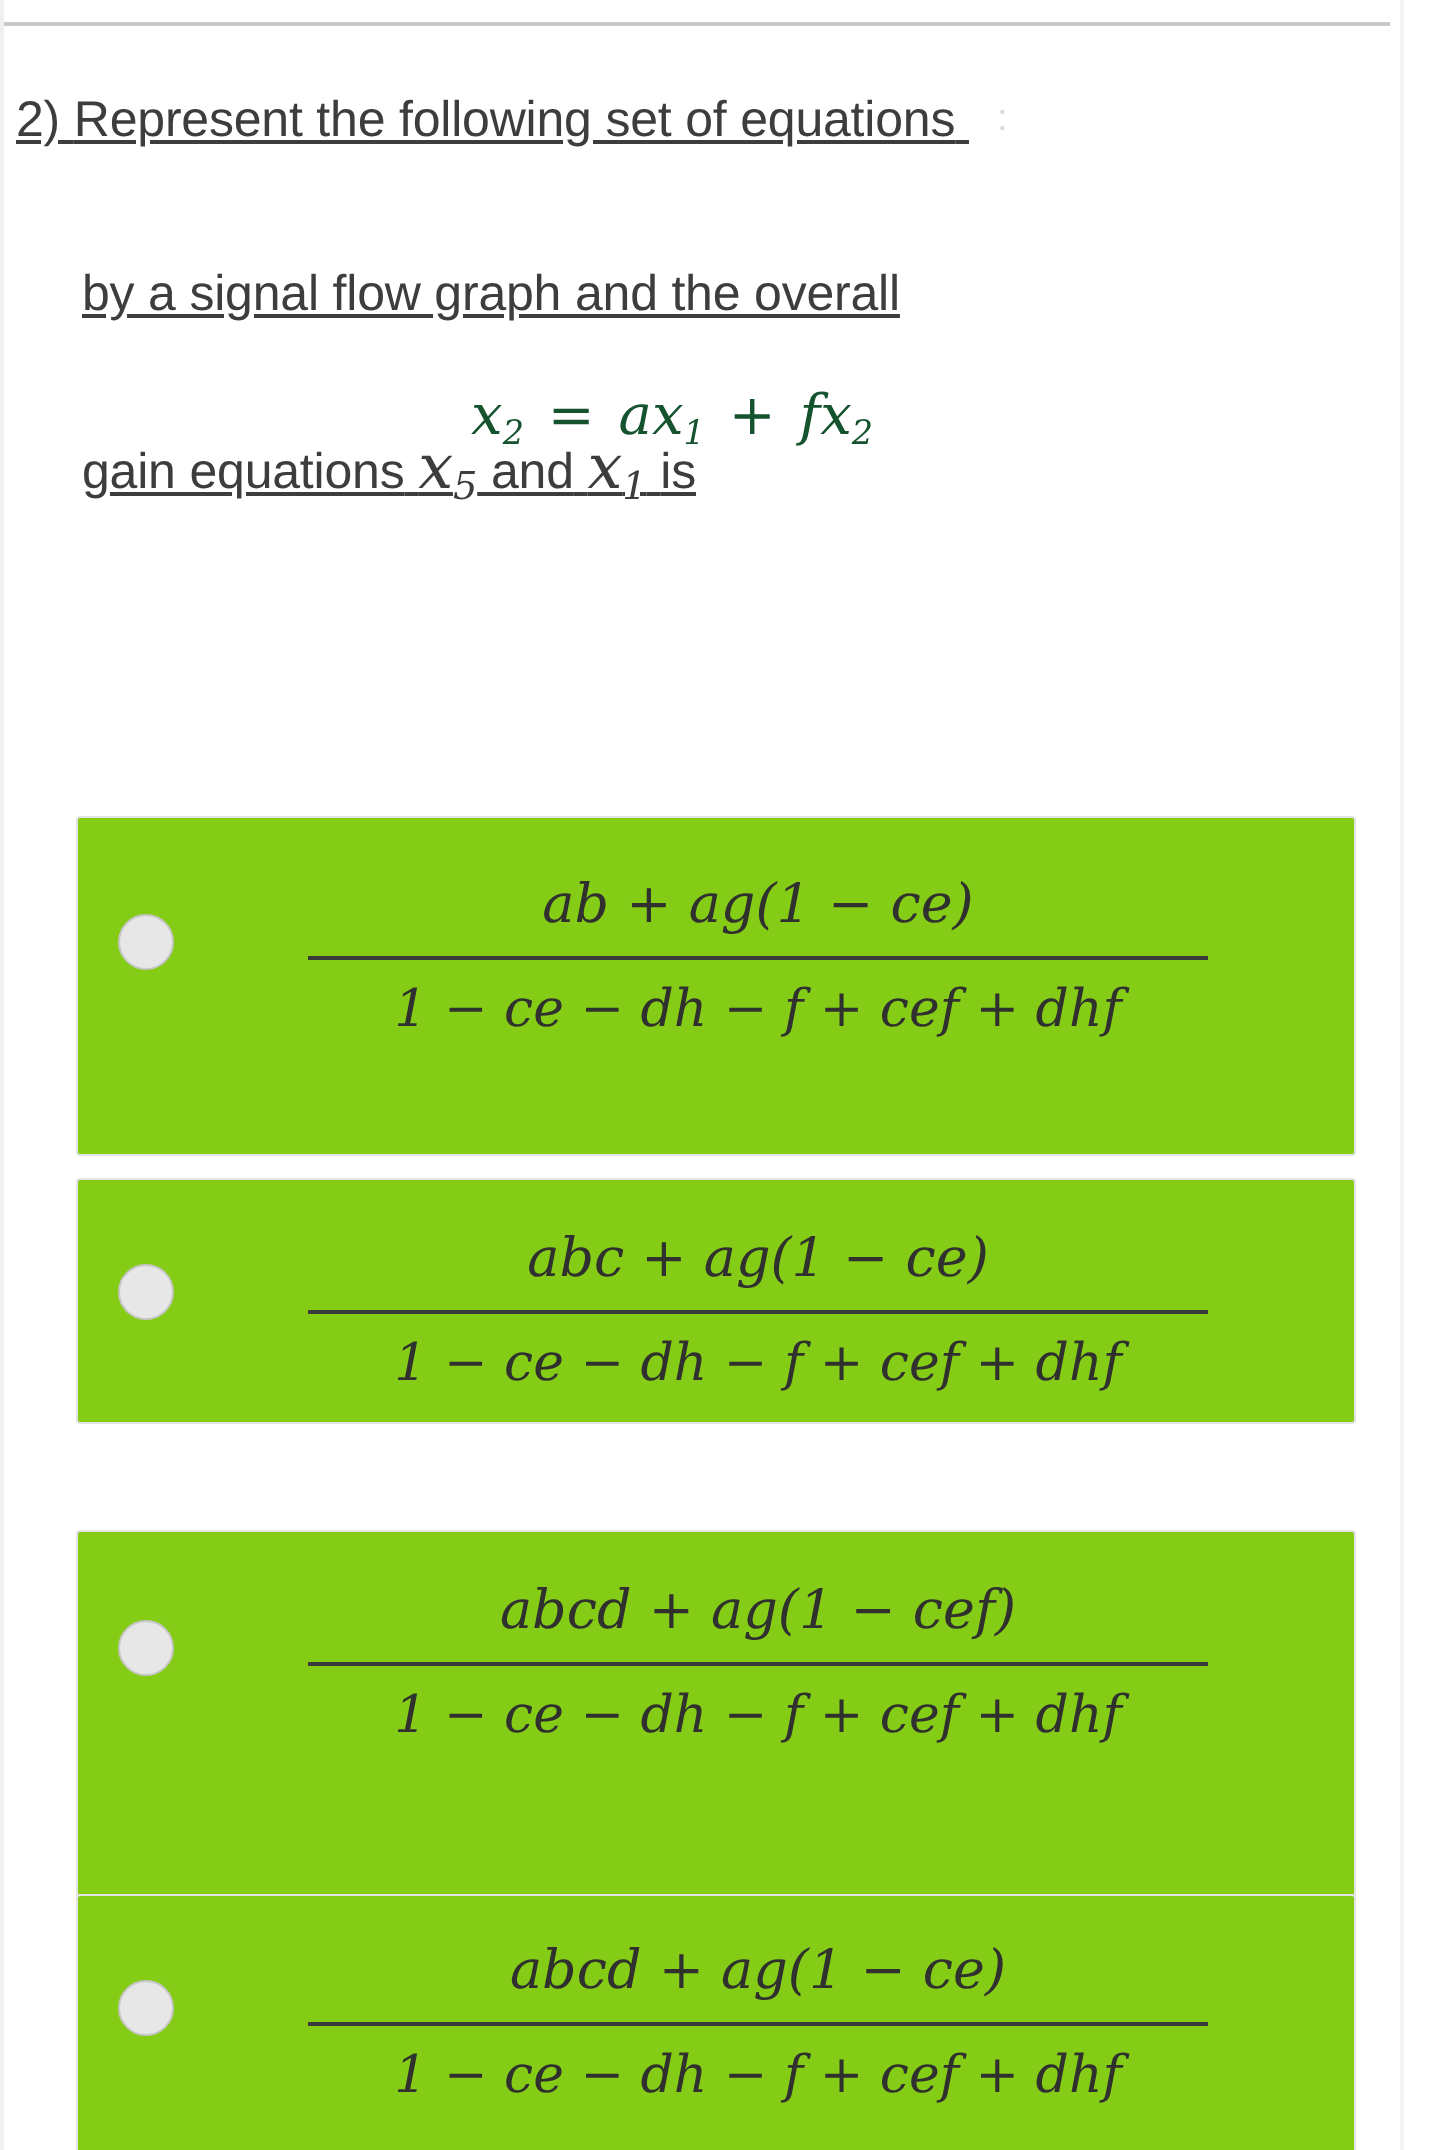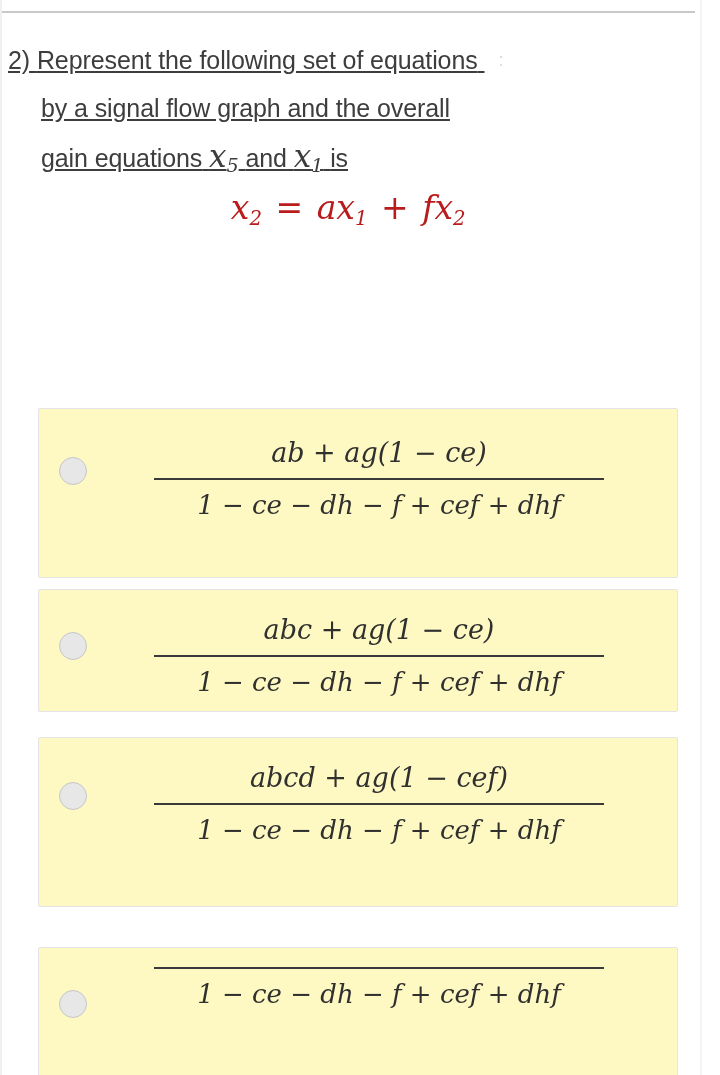--- a/index.html
+++ b/index.html
@@ -58,21 +58,21 @@
     width: 660px;
   }
   .stem-line {
     font-size: 25px;
     line-height: 48px;
     color: #3d3d3d;
     white-space: nowrap;
     letter-spacing: -0.1px;
     text-decoration: underline;
   }
-  .stem-line.indent { padding-left: 33px; }
+  .stem-line.indent { padding-left: 33px; margin-top: 39px; }
 
   .mathvar {
     font-family: "DejaVu Serif", "Liberation Serif", serif;
     font-style: italic;
     font-size: 31px;
   }
   .mathvar sub {
     font-size: 0.62em;
     font-style: italic;
     vertical-align: -0.28em;
@@ -89,23 +89,23 @@
   .eqsys {
     position: absolute;
     left: 0;
     top: 186px;
     width: 666px;
     text-align: center;
   }
   .eqline {
     font-family: "DejaVu Serif", "Liberation Serif", serif;
     font-style: italic;
-    font-size: 33px;
+    font-size: 28px;
     line-height: 44px;
-    color: #b91c1c;
+    color: #14532d;
     white-space: nowrap;
   }
   .eqline sub {
     font-size: 0.60em;
     vertical-align: -0.30em;
   }
   .op {
     font-style: normal;
     padding: 0 3px;
   }
@@ -119,27 +119,27 @@
     width: 54px;
     text-align: right;
   }
 
   
   .option {
     position: absolute;
     left: 38px;
     width: 640px;
     box-sizing: border-box;
-    background: #fef9c3;
+    background: #84cc16;
     border: 1px solid #e4e4e4;
     border-radius: 2px;
   }
   .option-1 { top: 408px;  height: 170px; }
   .option-2 { top: 589px;  height: 123px; }
-  .option-3 { top: 737px;  height: 170px; text-decoration: underline; }
+  .option-3 { top: 765px;  height: 208px; text-decoration: underline; }
   .option-4 { top: 947px;  height: 140px; }
 
   .radio {
     position: absolute;
     left: 20px;
     top: 48px;
     width: 28px;
     height: 28px;
     border-radius: 50%;
     background: #e7e7e7;
@@ -248,18 +248,19 @@
     <div class="frac">
       <div class="frac-num">abcd + ag(1 − cef)</div>
       <div class="frac-bar"></div>
       <div class="frac-den">1 − ce − dh − f + cef + dhf</div>
     </div>
   </div>
 
   <div class="option option-4">
     <div class="radio"></div>
     <div class="frac">
+      <div class="frac-num">abcd + ag(1 − ce)</div>
       <div class="frac-bar"></div>
       <div class="frac-den">1 − ce − dh − f + cef + dhf</div>
     </div>
   </div>
 
 </div>
 
 </body></html>

